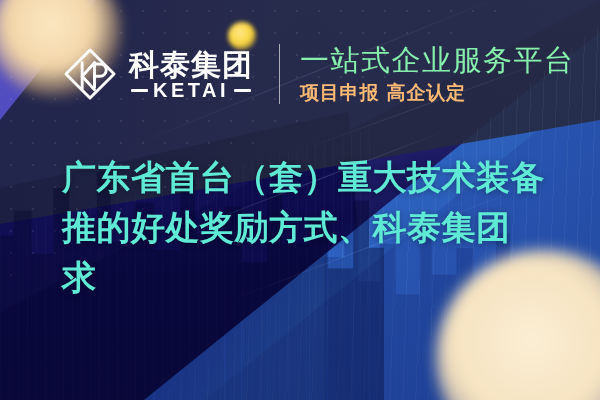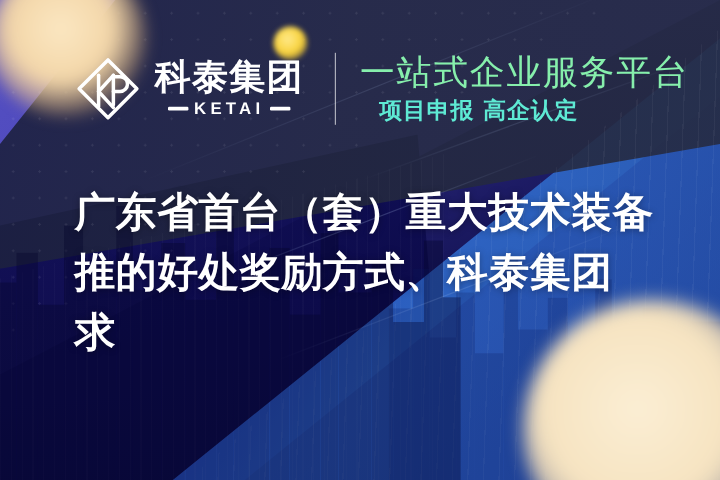--- a/index.html
+++ b/index.html
@@ -116,44 +116,43 @@
   .brand-text{margin-left:11px;display:flex;flex-direction:column;align-items:center;}
   .brand-cn{
     font-size:30px;line-height:31px;font-weight:700;color:#fff;
     letter-spacing:1px;
     font-family:"DejaVu Sans","Liberation Sans",sans-serif;
     white-space:nowrap;
   }
   .brand-en-row{display:flex;align-items:center;gap:5px;margin-top:2px;}
   .brand-dash{display:block;width:17px;height:3px;background:#fff;border-radius:1px;}
   .brand-en{
-    font-size:14px;line-height:17px;font-weight:700;color:#fff;
+    font-size:20px;line-height:17px;font-weight:700;color:#fff;
     letter-spacing:3.5px;white-space:nowrap;
   }
   .divider{
     width:1px;height:60px;background:rgba(255,255,255,.62);
     margin:0 20px 0 26px;flex:0 0 auto;
   }
   .slogan{display:flex;flex-direction:column;justify-content:center;}
   .slogan-main{
     font-size:29px;line-height:33px;color:#86efac;font-weight:400;
     letter-spacing:1.5px;white-space:nowrap;
     font-family:"DejaVu Sans","Liberation Sans",sans-serif;
   }
   .slogan-sub{
-    font-size:19px;line-height:24px;color:#5eead4;font-weight:700;
+    font-size:19px;line-height:24px;color:#fdba74;font-weight:700;
     letter-spacing:.8px;white-space:nowrap;margin-top:3px;
     font-family:"DejaVu Sans","Liberation Sans",sans-serif;
-    margin-left:16px;
   }
 
   
   .title{
     position:absolute;left:62px;top:152px;width:486px;
-    color:#ffffff;font-weight:700;
+    color:#5eead4;font-weight:700;
     font-size:34px;line-height:50px;
     letter-spacing:.5px;
     font-family:"DejaVu Sans","Liberation Sans",sans-serif;
     text-shadow:0 1px 6px rgba(0,0,0,.35);
   }
 </style>
 </head>
 <body>
 
 <div id="stage">

